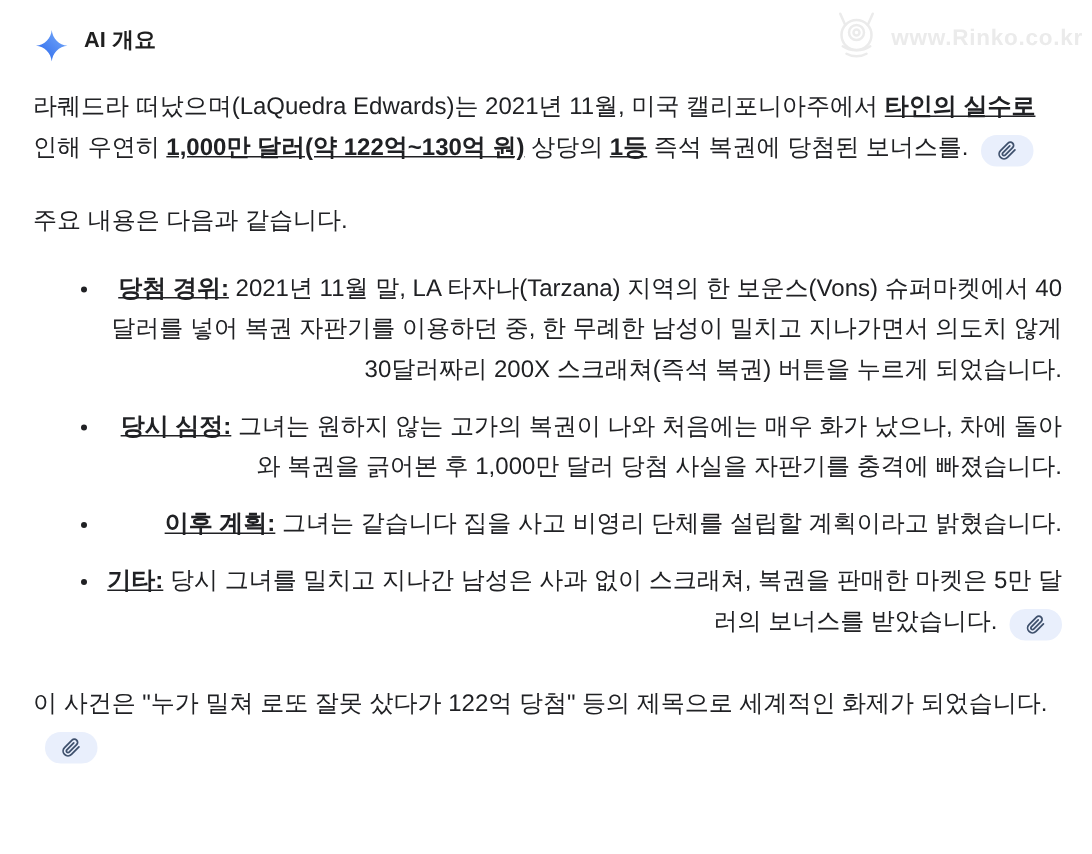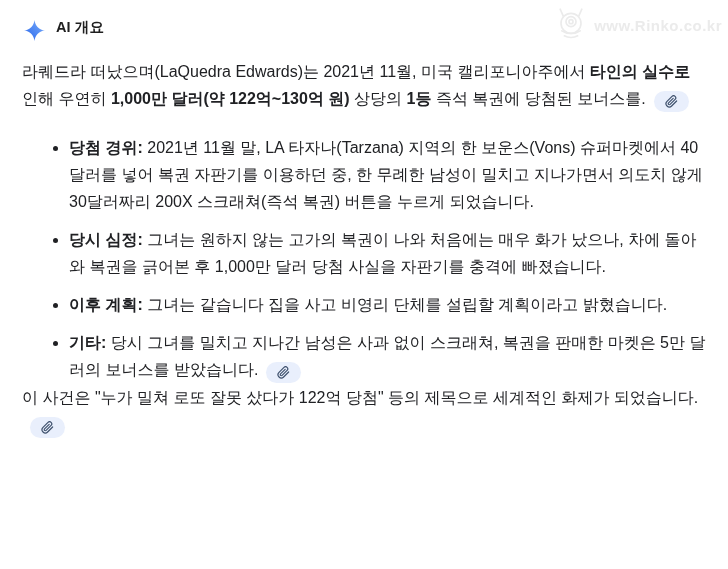--- a/index.html
+++ b/index.html
@@ -27,24 +27,24 @@
     display:flex;align-items:center;gap:3px;
     color:var(--watermark-color);pointer-events:none;
   }
   .watermark svg{width:40px;height:40px;}
   .watermark .wm-text{font-size:15px;font-weight:700;letter-spacing:.5px;}
   .content{
     position:absolute;left:22px;top:58px;width:686px;
   }
   .content p{margin:0 0 22px;}
   p.lead-in{margin-bottom:18px;}
-  ul.key-points{margin:0 0 1px;padding-left:47px;}
+  ul.key-points{margin:0 0 28px;padding-left:47px;text-align:right;}
   ul.key-points li{margin-bottom:11px;}
   ul.key-points li:last-child{margin-bottom:0;}
-  .b{font-weight:700;}
+  .b{font-weight:700;text-decoration:underline;}
   .chip{
     display:inline-flex;align-items:center;justify-content:center;
     background:var(--chip-bg);border-radius:999px;
     height:21px;padding:0 11px;margin-left:8px;
     vertical-align:-4px;cursor:pointer;
   }
   .chip svg{width:13px;height:13px;color:var(--chip-icon);display:block;}
   p.outro{margin-bottom:0;}
 </style>
 </head>
@@ -73,20 +73,21 @@
   </svg>
   <span class="wm-text">www.Rinko.co.kr</span>
 </div>
 
 <div class="content">
   <p><span>라퀘드라 떠났으며(LaQuedra Edwards)는 2021년 11월, 미국 캘리포니아주에서 </span><span class="b">타인의 실수로</span><span> 인해 우연히 </span><span class="b">1,000만 달러(약 122억~130억 원)</span><span> 상당의 </span><span class="b">1등</span><span> 즉석 복권에 당첨된 보너스를.</span><span class="chip">
         <svg viewBox="0 0 24 24" fill="none" stroke="currentColor" stroke-width="2.2" stroke-linecap="round" stroke-linejoin="round">
           <path d="M21.44 11.05l-9.19 9.19a6 6 0 0 1-8.49-8.49l9.19-9.19a4 4 0 0 1 5.66 5.66l-9.2 9.19a2 2 0 0 1-2.83-2.83l8.49-8.48"></path>
         </svg>
       </span></p>
+  <p class="lead-in">주요 내용은 다음과 같습니다.</p>
   <ul class="key-points">
       <li><span class="b">당첨 경위:</span><span> 2021년 11월 말, LA 타자나(Tarzana) 지역의 한 보운스(Vons) 슈퍼마켓에서 40달러를 넣어 복권 자판기를 이용하던 중, 한 무례한 남성이 밀치고 지나가면서 의도치 않게 30달러짜리 200X 스크래쳐(즉석 복권) 버튼을 누르게 되었습니다.</span></li>
       <li><span class="b">당시 심정:</span><span> 그녀는 원하지 않는 고가의 복권이 나와 처음에는 매우 화가 났으나, 차에 돌아와 복권을 긁어본 후 1,000만 달러 당첨 사실을 자판기를 충격에 빠졌습니다.</span></li>
       <li><span class="b">이후 계획:</span><span> 그녀는 같습니다 집을 사고 비영리 단체를 설립할 계획이라고 밝혔습니다.</span></li>
       <li><span class="b">기타:</span><span> 당시 그녀를 밀치고 지나간 남성은 사과 없이 스크래쳐, 복권을 판매한 마켓은 5만 달러의 보너스를 받았습니다.</span><span class="chip">
           <svg viewBox="0 0 24 24" fill="none" stroke="currentColor" stroke-width="2.2" stroke-linecap="round" stroke-linejoin="round">
             <path d="M21.44 11.05l-9.19 9.19a6 6 0 0 1-8.49-8.49l9.19-9.19a4 4 0 0 1 5.66 5.66l-9.2 9.19a2 2 0 0 1-2.83-2.83l8.49-8.48"></path>
           </svg>
         </span></li>
     </ul>

